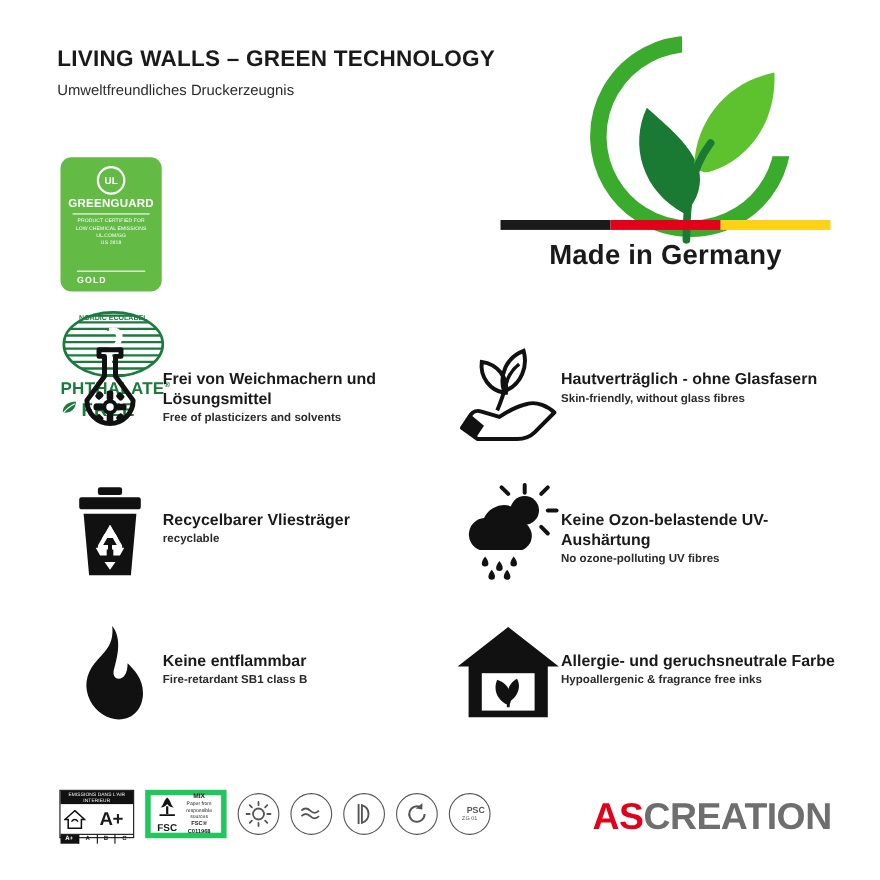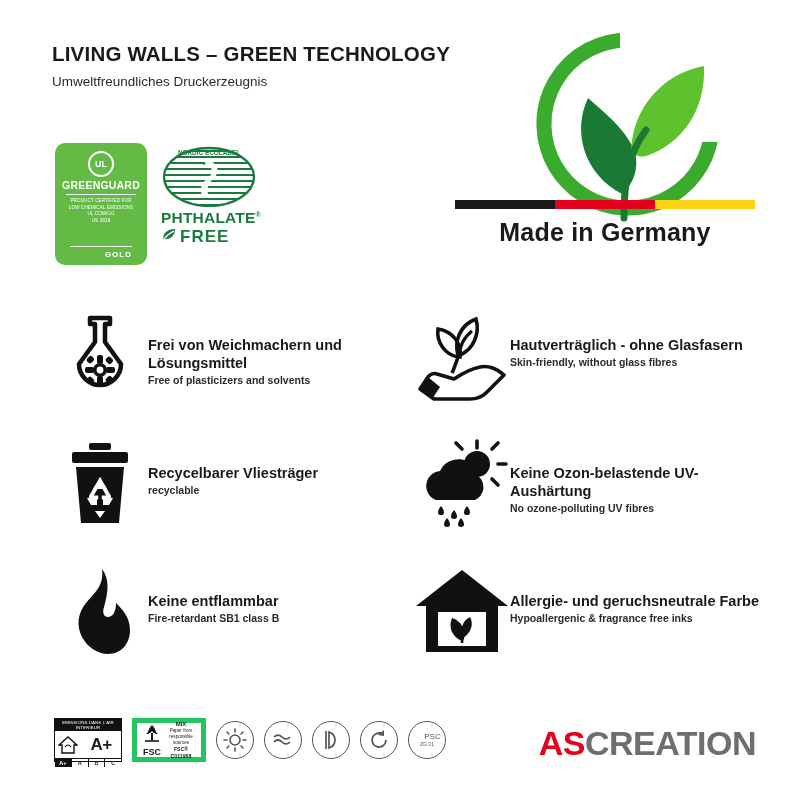--- a/index.html
+++ b/index.html
@@ -36,20 +36,21 @@
     color: #2b2b2b;
     margin: 0;
   }
   
   .certs {
     position: absolute;
     left: 55px; top: 143px;
     display: flex;
     align-items: flex-start;
     gap: 14px;
+    flex-direction: column;
   }
   .greenguard {
     width: 92px; height: 122px;
     border-radius: 10px;
     background: #63bb46;
     color: #fff;
     display: flex;
     flex-direction: column;
     align-items: center;
     padding-top: 8px;
@@ -67,21 +68,21 @@
     font-size: 10.5px; font-weight: bold; letter-spacing: 0.2px;
   }
   .gg-rule { width: 70px; height: 1px; background: #fff; margin: 3px 0 3px; }
   .gg-lines {
     font-size: 4.6px; line-height: 1.45; text-align: center;
     letter-spacing: 0.1px;
   }
   .gg-gold {
     position: absolute; bottom: 6px; left: 50%; transform: translateX(-50%);
     font-size: 8px; font-weight: bold; letter-spacing: 1px;
-    border-top: 1px solid #fff; padding-top: 3px; width: 62px; text-align: right;
+    border-top: 1px solid #fff; padding-top: 3px; width: 62px; text-align: left;
   }
   .nordic {
     width: 100px;
     position: relative;
     padding-top: 2px;
   }
   .nordic-top {
     width: 96px; height: 62px;
     position: relative;
   }
@@ -536,21 +537,21 @@
 
       <div class="round-icon">
         <svg width="24" height="24" viewBox="0 0 24 24">
           <path d="M19 12 a7 7 0 1 1 -3 -5.7" fill="none" stroke="#555" stroke-width="1.8"></path>
           <path d="M17 2 l0 6 l-6 -1 z" fill="#555"></path>
         </svg>
       </div>
 
       <div class="round-icon">
         <div style="text-align:center;line-height:1;">
-          <div style="font-size:8px;font-weight:normal;color:#555;padding-left:11px;">PSC</div>
+          <div style="font-size:8px;font-weight:bold;color:#555;padding-left:11px;">PSC</div>
           <div style="font-size:5px;color:#555;margin-top:1px;">ZG 01</div>
         </div>
       </div>
     </div>
 
     <div class="as-creation">
       <span class="as-red">AS</span><span class="as-grey">CREATION</span>
     </div>
   </div>
 

